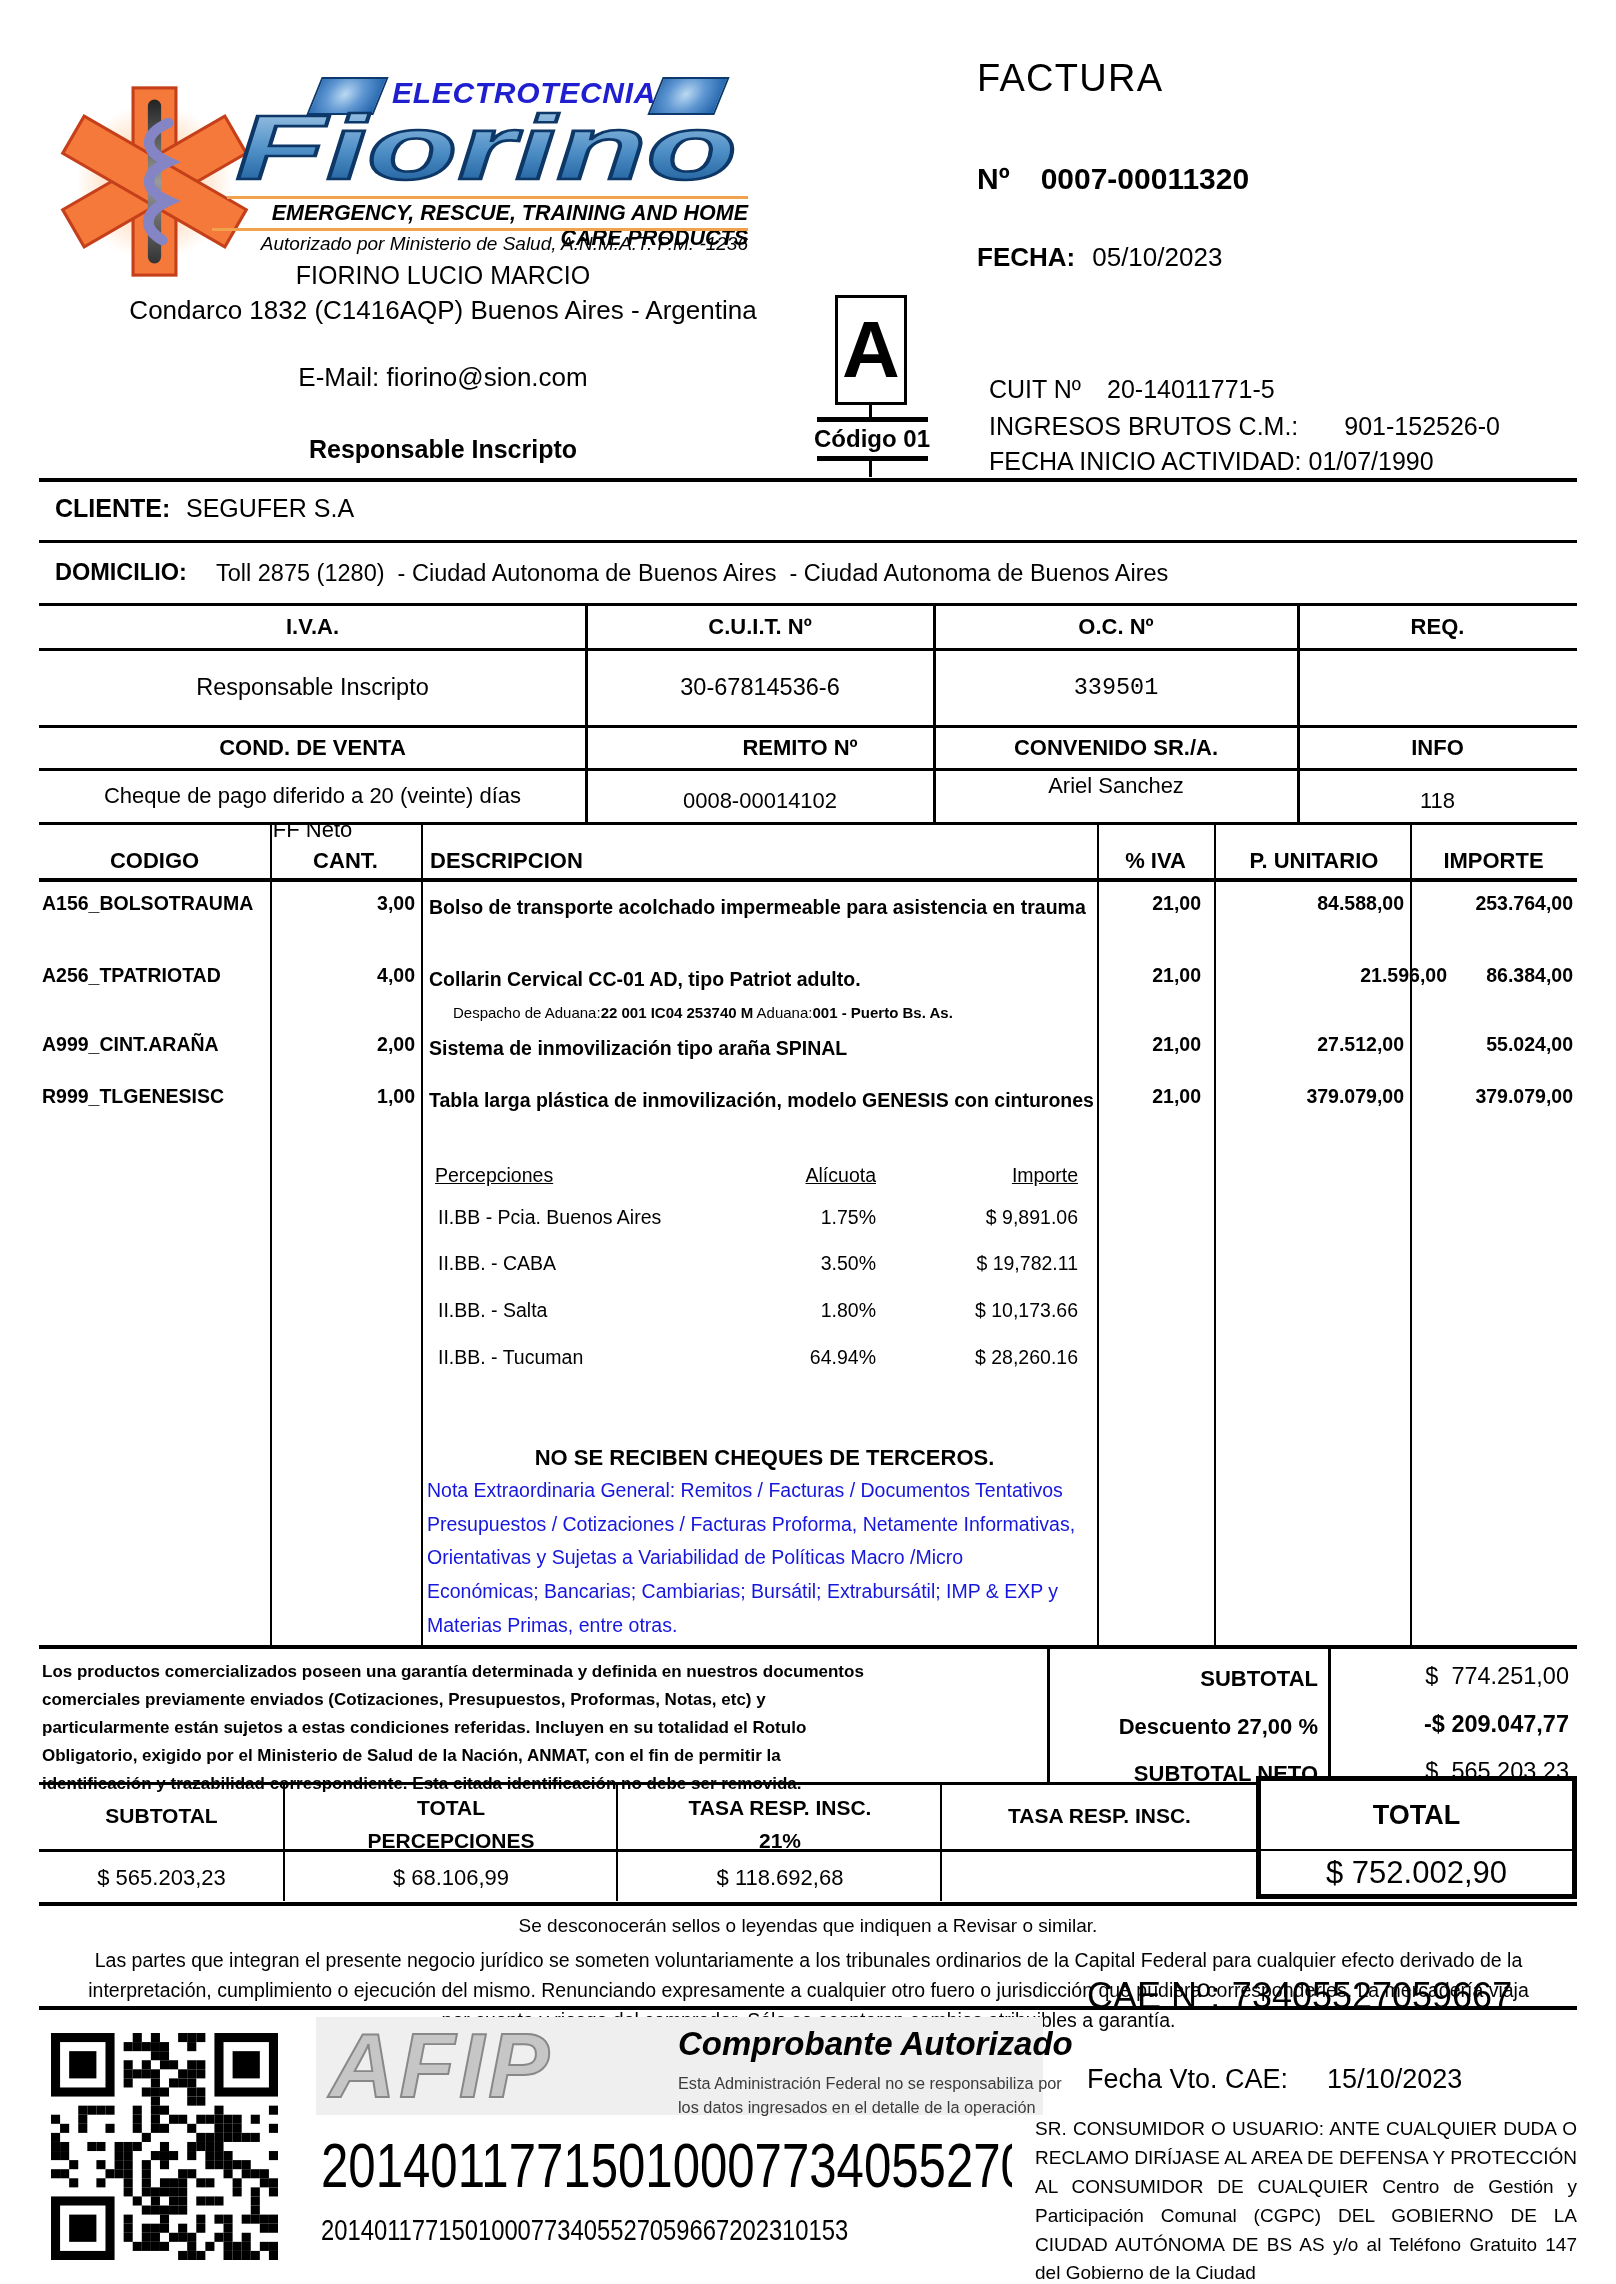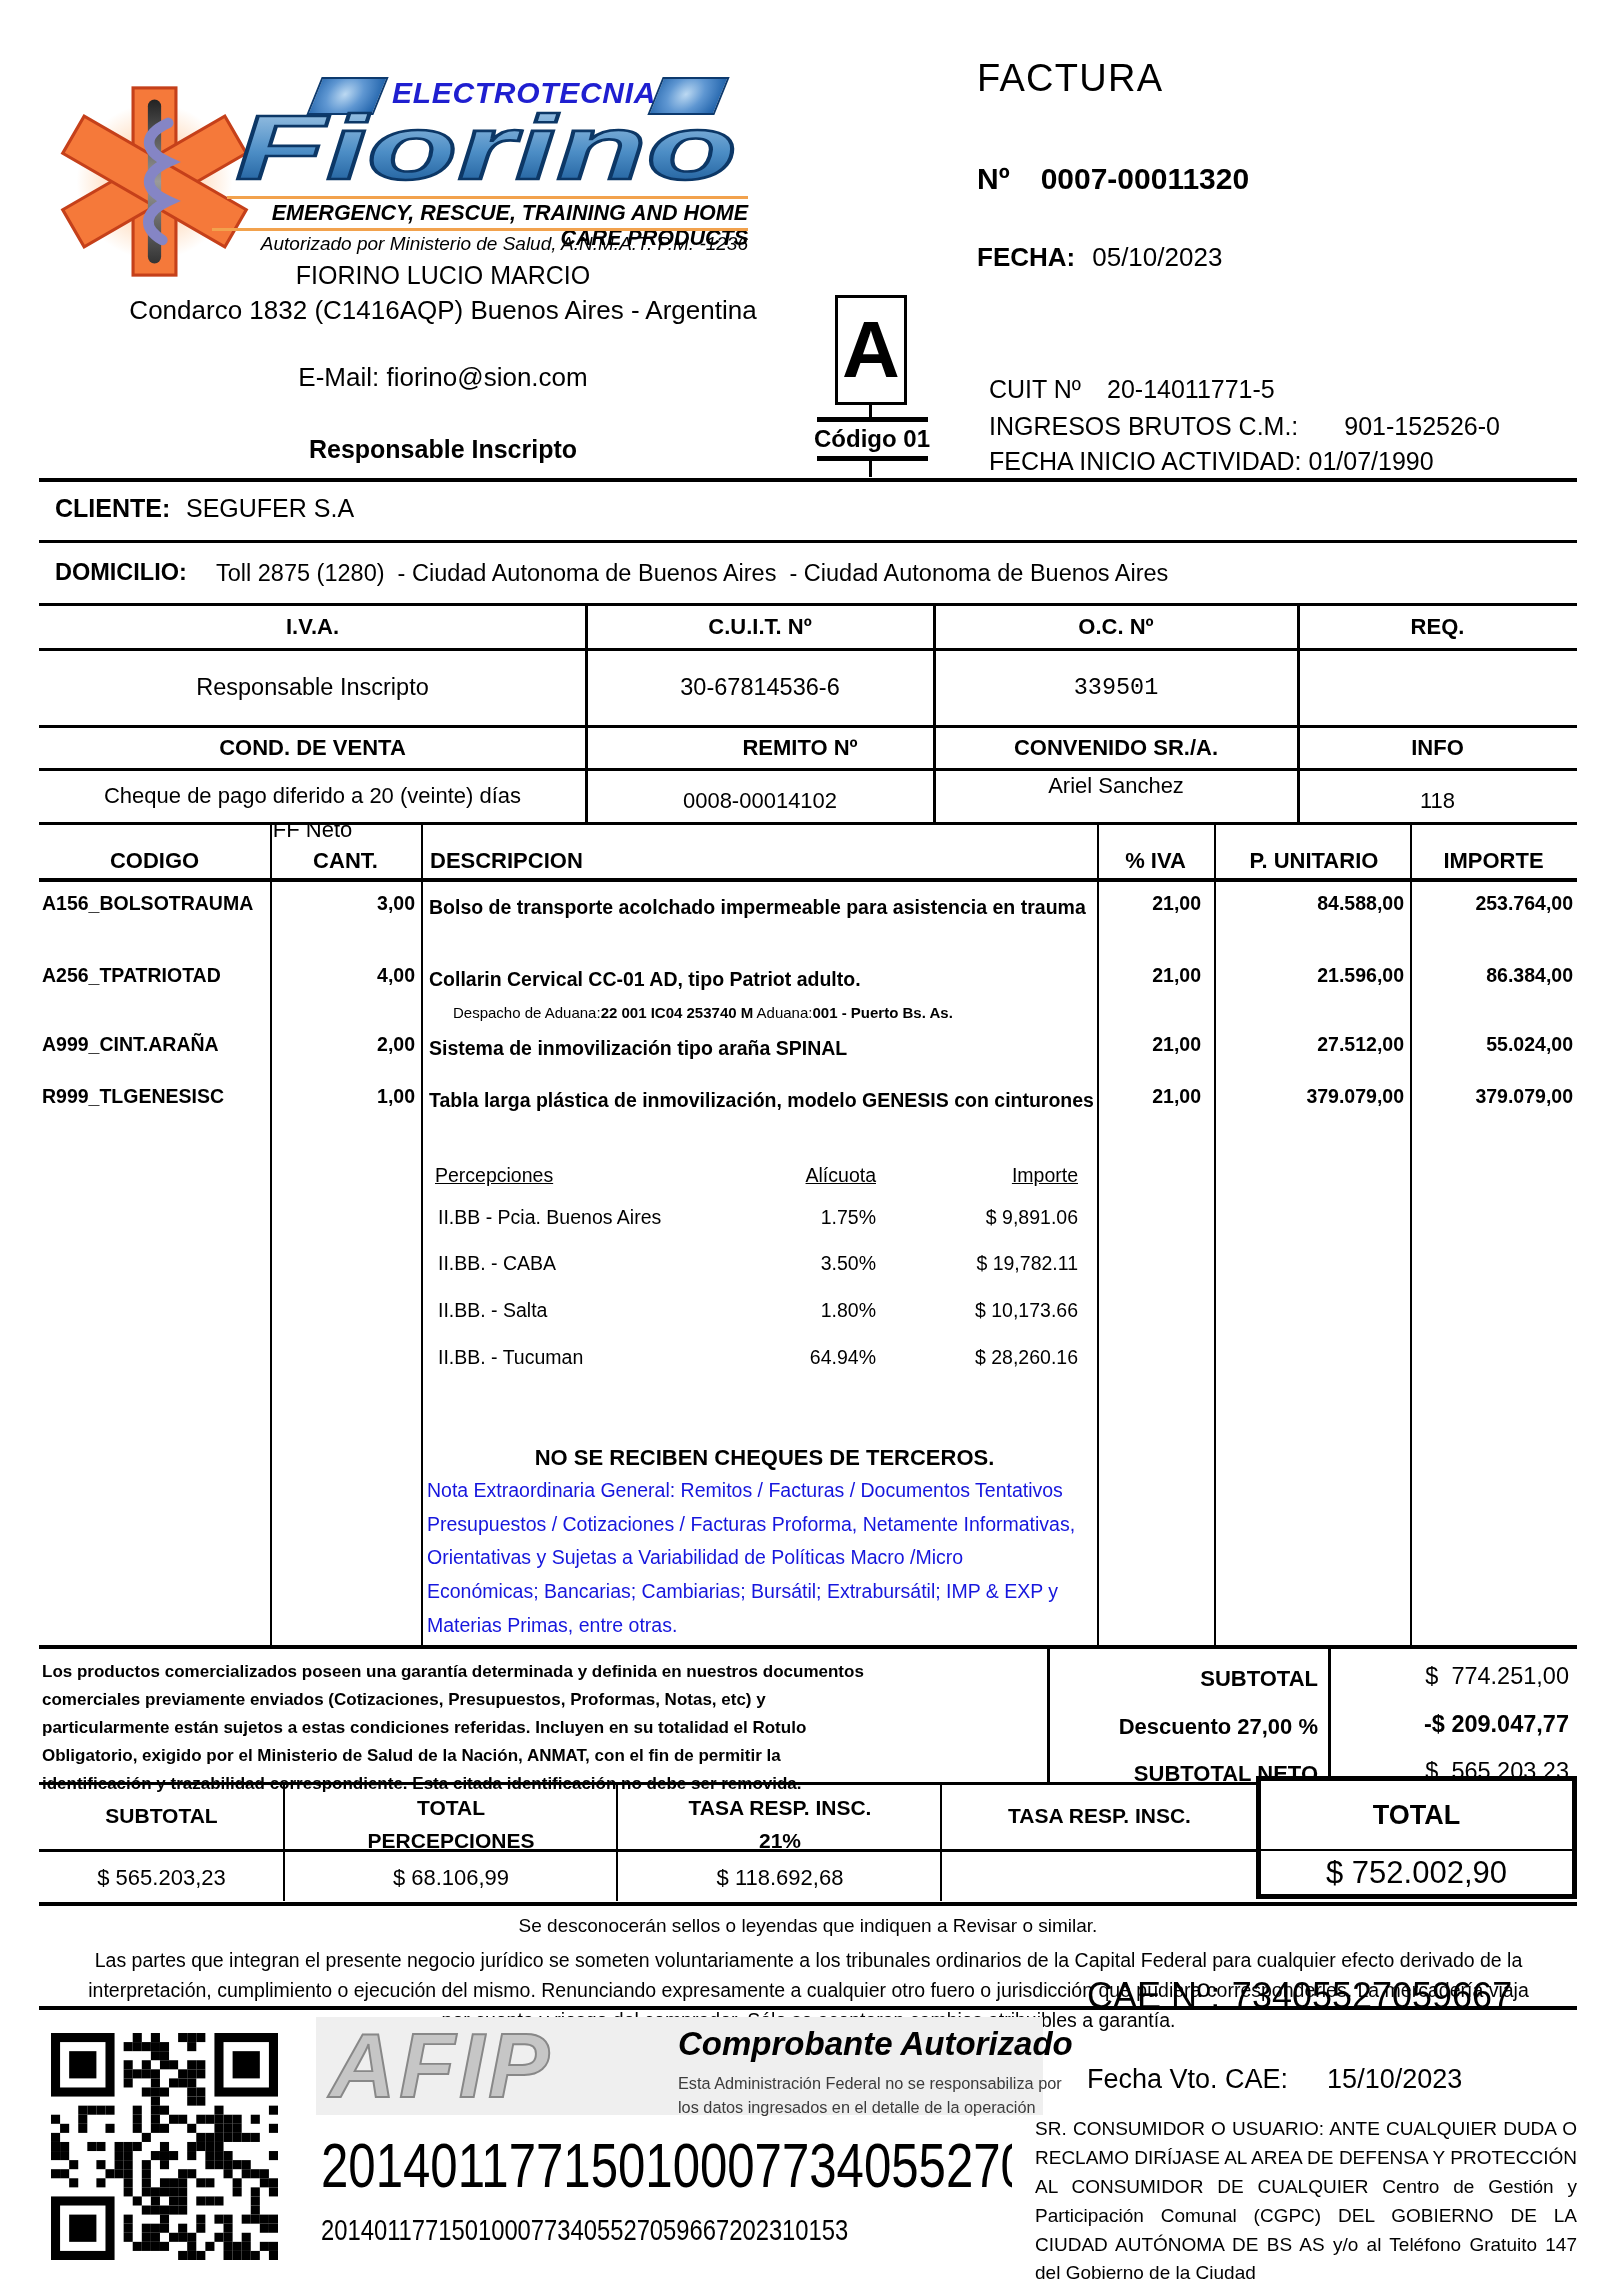--- a/index.html
+++ b/index.html
@@ -160,21 +160,21 @@
   <div class="cell item rt" style="left:1214px;top:894px;width:190px;">84.588,00</div>
   <div class="cell item rt" style="left:1410px;top:894px;width:163px;">253.764,00</div>
 
   <div class="cell item" style="left:42px;top:966px;">A256_TPATRIOTAD</div>
   <div class="cell item rt" style="left:261px;top:966px;width:154px;">4,00</div>
   <div class="cell item desc" style="left:429px;top:957px;width:671px;">Collarin Cervical CC-01 AD, tipo Patriot adulto.</div>
   <div class="cell" style="left:453px;top:1004px;font-size:15px;">
     <span>Despacho de Aduana:</span><span class="b">22 001 IC04 253740 M</span><span> Aduana:</span><span class="b">001 - Puerto Bs. As.</span>
   </div>
   <div class="cell item rt" style="left:1097px;top:966px;width:104px;">21,00</div>
-  <div class="cell item rt" style="left:1214px;top:966px;width:190px;">21.596,00</div>
+  <div class="cell item rt" style="left:1214px;top:966px;width:190px;padding-left:43px;">21.596,00</div>
   <div class="cell item rt" style="left:1410px;top:966px;width:163px;">86.384,00</div>
 
   <div class="cell item" style="left:42px;top:1035px;">A999_CINT.ARAÑA</div>
   <div class="cell item rt" style="left:261px;top:1035px;width:154px;">2,00</div>
   <div class="cell item desc" style="left:429px;top:1026px;width:671px;">Sistema de inmovilización tipo araña SPINAL</div>
   <div class="cell item rt" style="left:1097px;top:1035px;width:104px;">21,00</div>
   <div class="cell item rt" style="left:1214px;top:1035px;width:190px;">27.512,00</div>
   <div class="cell item rt" style="left:1410px;top:1035px;width:163px;">55.024,00</div>
 
   <div class="cell item" style="left:42px;top:1087px;">R999_TLGENESISC</div>

